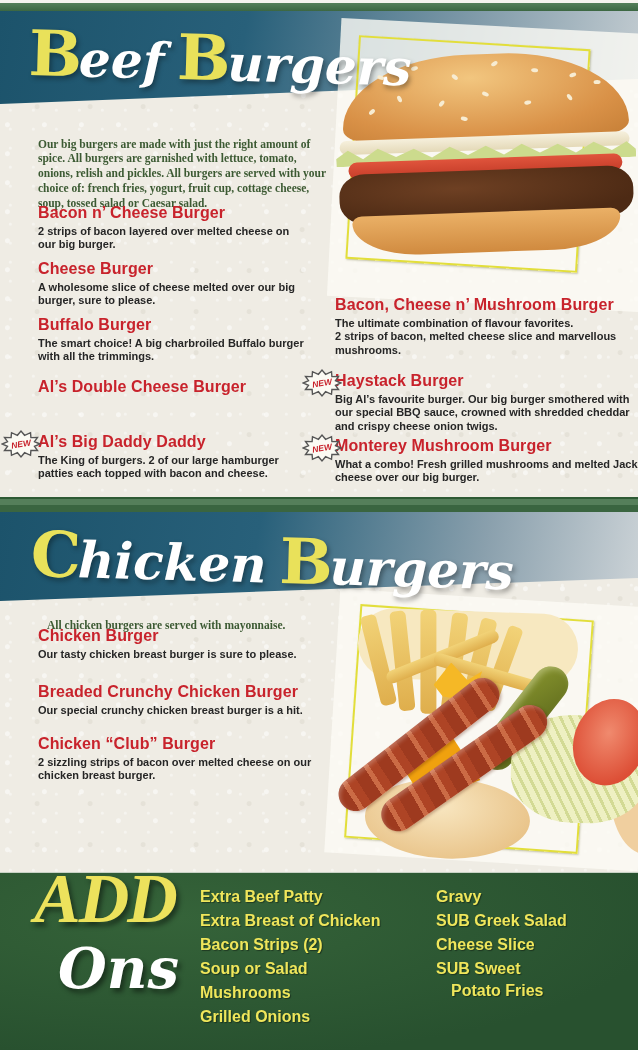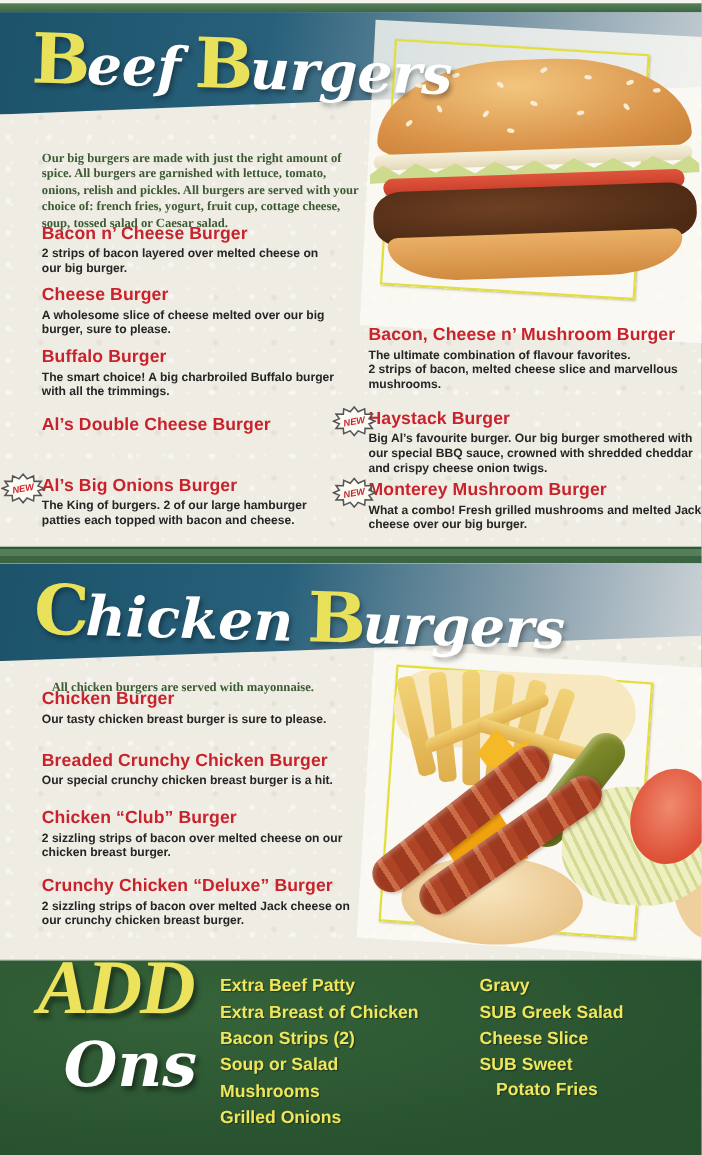--- a/index.html
+++ b/index.html
@@ -163,21 +163,21 @@
     <p>The smart choice! A big charbroiled Buffalo burger with all the trimmings.</p>
   </div>
   <div class="mi col-l" style="top:378px">
     <h3>Al’s Double Cheese Burger</h3>
   </div>
   <div class="mi col-l" style="top:433px">
     <svg class="badge" style="left:-37px;top:-4px" viewBox="0 0 40 30">
       <polygon points="39,15 33.5,12.7 36.5,8.5 29.9,8.6 29.5,3.7 23.6,6.3 20,2 16.4,6.3 10.5,3.7 10.1,8.6 3.5,8.5 6.5,12.7 1,15 6.5,17.3 3.5,21.5 10.1,21.4 10.5,26.3 16.4,23.7 20,28 23.6,23.7 29.5,26.3 29.9,21.4 36.5,21.5 33.5,17.3" fill="#fbfaf3" stroke="#555" stroke-width="1.4"></polygon>
       <text x="20" y="18" text-anchor="middle" transform="rotate(-10 20 15)" font-size="8.5" font-style="italic" font-weight="bold" fill="#c8232c" font-family="Liberation Sans, sans-serif">NEW</text>
     </svg>
-    <h3>Al’s Big Onions Burger</h3>
+    <h3>Al’s Big Daddy Daddy</h3>
     <p>The King of burgers. 2 of our large hamburger patties each topped with bacon and cheese.</p>
   </div>
 
   <div class="mi col-r" style="top:296px">
     <h3>Bacon, Cheese n’ Mushroom Burger</h3>
     <p>The ultimate combination of flavour favorites.
 2 strips of bacon, melted cheese slice and marvellous mushrooms.</p>
   </div>
   <div class="mi col-r" style="top:372px">
     <svg class="badge" style="left:-33px;top:-4px" viewBox="0 0 40 30">
@@ -231,24 +231,20 @@
     <p>Our tasty chicken breast burger is sure to please.</p>
   </div>
   <div class="mi col-c" style="top:683px">
     <h3>Breaded Crunchy Chicken Burger</h3>
     <p>Our special crunchy chicken breast burger is a hit.</p>
   </div>
   <div class="mi col-c" style="top:735px">
     <h3>Chicken “Club” Burger</h3>
     <p>2 sizzling strips of bacon over melted cheese on our chicken breast burger.</p>
   </div>
-  <div class="mi col-c" style="top:797px">
-    <h3>Crunchy Chicken “Deluxe” Burger</h3>
-    <p>2 sizzling strips of bacon over melted Jack cheese on our crunchy chicken breast burger.</p>
-  </div>
 
   <div class="addons">
     <div class="big1">ADD</div>
     <div class="big2">Ons</div>
     <ul class="addon-col ac-left">
       <li>Extra Beef Patty</li>
       <li>Extra Breast of Chicken</li>
       <li>Bacon Strips (2)</li>
       <li>Soup or Salad</li>
       <li>Mushrooms</li>

